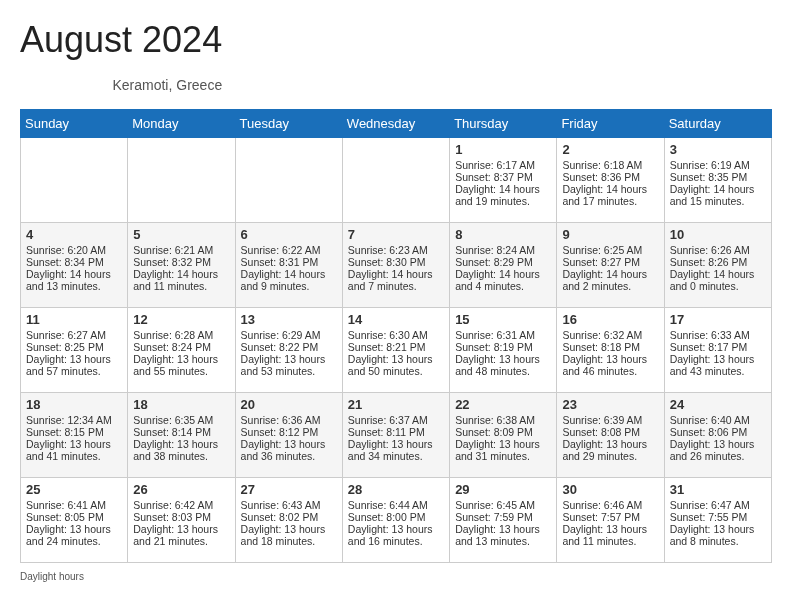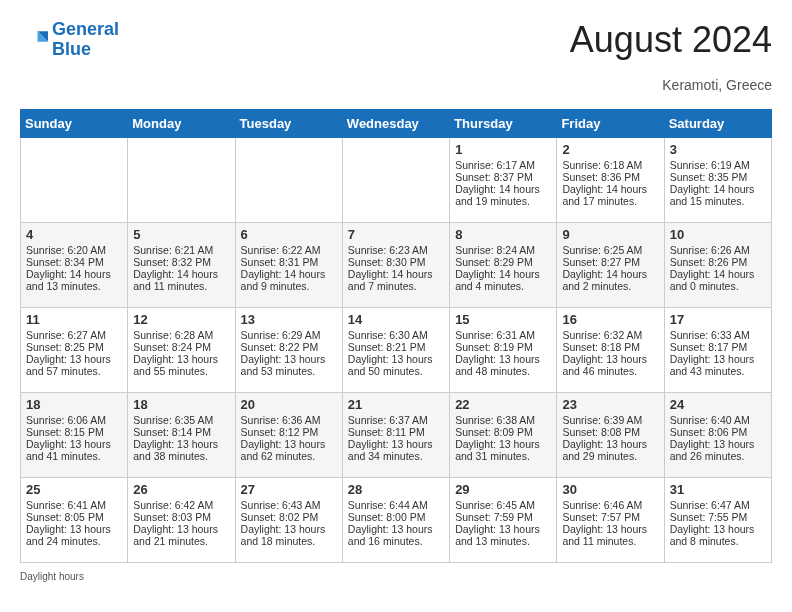--- a/index.html
+++ b/index.html
@@ -50,21 +50,21 @@
     }
     .calendar {
       width: 100%;
       border-collapse: collapse;
       border: 1px solid #ccc;
     }
     .calendar th {
       background-color: #1a6fba;
       color: #fff;
       font-size: 13px;
-      font-weight: bold;
+      font-weight: normal;
       padding: 6px 4px;
       text-align: left;
       border: 1px solid #1a6fba;
     }
     .calendar td {
       border: 1px solid #ccc;
       vertical-align: top;
       padding: 4px 5px;
       width: calc(100% / 7);
       height: 85px;
@@ -90,33 +90,20 @@
     .footer-note {
       margin-top: 8px;
       font-size: 10px;
       color: #555;
     }
   </style>
 </head>
 <body>
 
 <div class="header">
-  <div class="logo">
-    <svg class="logo-icon" viewBox="0 0 32 32">
-      <rect x="0" y="0" width="32" height="32" fill="none"></rect>
-      <polygon points="20,6 32,6 32,18" fill="#1a6fba"></polygon>
-      <polygon points="20,6 32,18 20,18" fill="#4a9fe0"></polygon>
-    </svg>
-    <div>
-      <div class="logo-text">
-        <span>General</span><br>
-        <span style="color:#1a6fba">Blue</span>
-      </div>
-    </div>
-  </div>
   <div class="title-block">
     <div class="month-year">August 2024</div>
     <div class="location">Keramoti, Greece</div>
   </div>
 </div>
 
 <table class="calendar">
   <thead>
     <tr id="dow-header">
     <th>Sunday</th>
@@ -237,35 +224,35 @@
         <td>
           <span class="day-number">17</span>
           <div>Sunrise: 6:33 AM</div>
           <div>Sunset: 8:17 PM</div>
           <div>Daylight: 13 hours and 43 minutes.</div>
         </td>
       </tr>
       <tr>
         <td>
           <span class="day-number">18</span>
-          <div>Sunrise: 6:06 AM</div>
+          <div>Sunrise: 12:34 AM</div>
           <div>Sunset: 8:15 PM</div>
           <div>Daylight: 13 hours and 41 minutes.</div>
         </td>
         <td>
           <span class="day-number">18</span>
           <div>Sunrise: 6:35 AM</div>
           <div>Sunset: 8:14 PM</div>
           <div>Daylight: 13 hours and 38 minutes.</div>
         </td>
         <td>
           <span class="day-number">20</span>
           <div>Sunrise: 6:36 AM</div>
           <div>Sunset: 8:12 PM</div>
-          <div>Daylight: 13 hours and 62 minutes.</div>
+          <div>Daylight: 13 hours and 36 minutes.</div>
         </td>
         <td>
           <span class="day-number">21</span>
           <div>Sunrise: 6:37 AM</div>
           <div>Sunset: 8:11 PM</div>
           <div>Daylight: 13 hours and 34 minutes.</div>
         </td>
         <td>
           <span class="day-number">22</span>
           <div>Sunrise: 6:38 AM</div>

